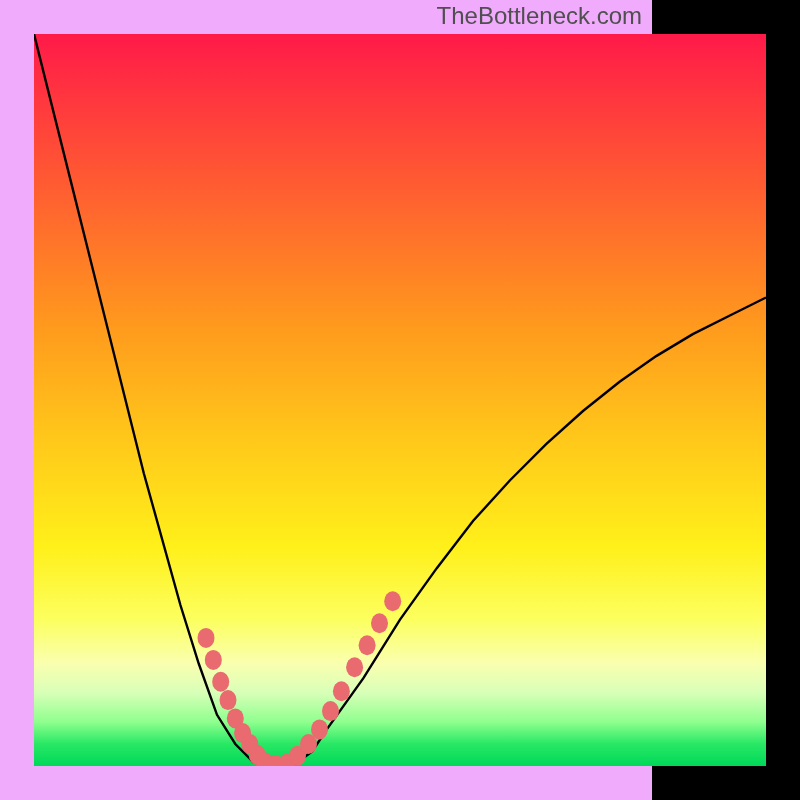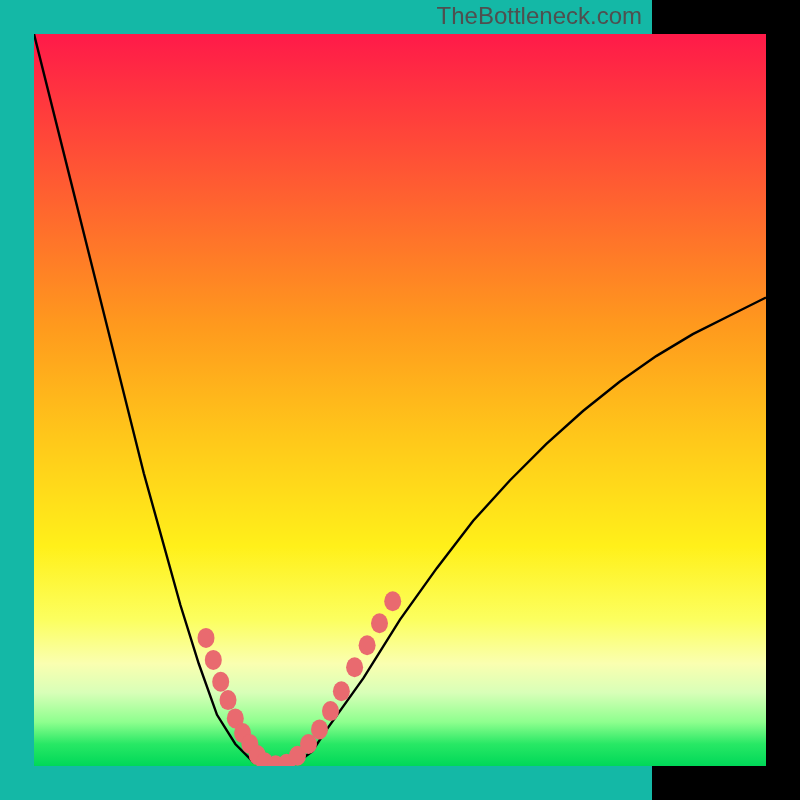--- a/index.html
+++ b/index.html
@@ -8,21 +8,21 @@
     width: 800px;
     height: 800px;
     overflow: hidden;
     background: #000;
     font-family: Arial, Helvetica, sans-serif;
   }
   .frame {
     position: relative;
     width: 652px;
     height: 800px;
-    background: #14b8a6;
+    background: #f0abfc;
   }
   .watermark {
     position: absolute;
     top: 2px;
     right: 10px;
     color: #4f4f4f;
     font-size: 24px;
     font-weight: 500;
     letter-spacing: 0px;
     z-index: 3;

